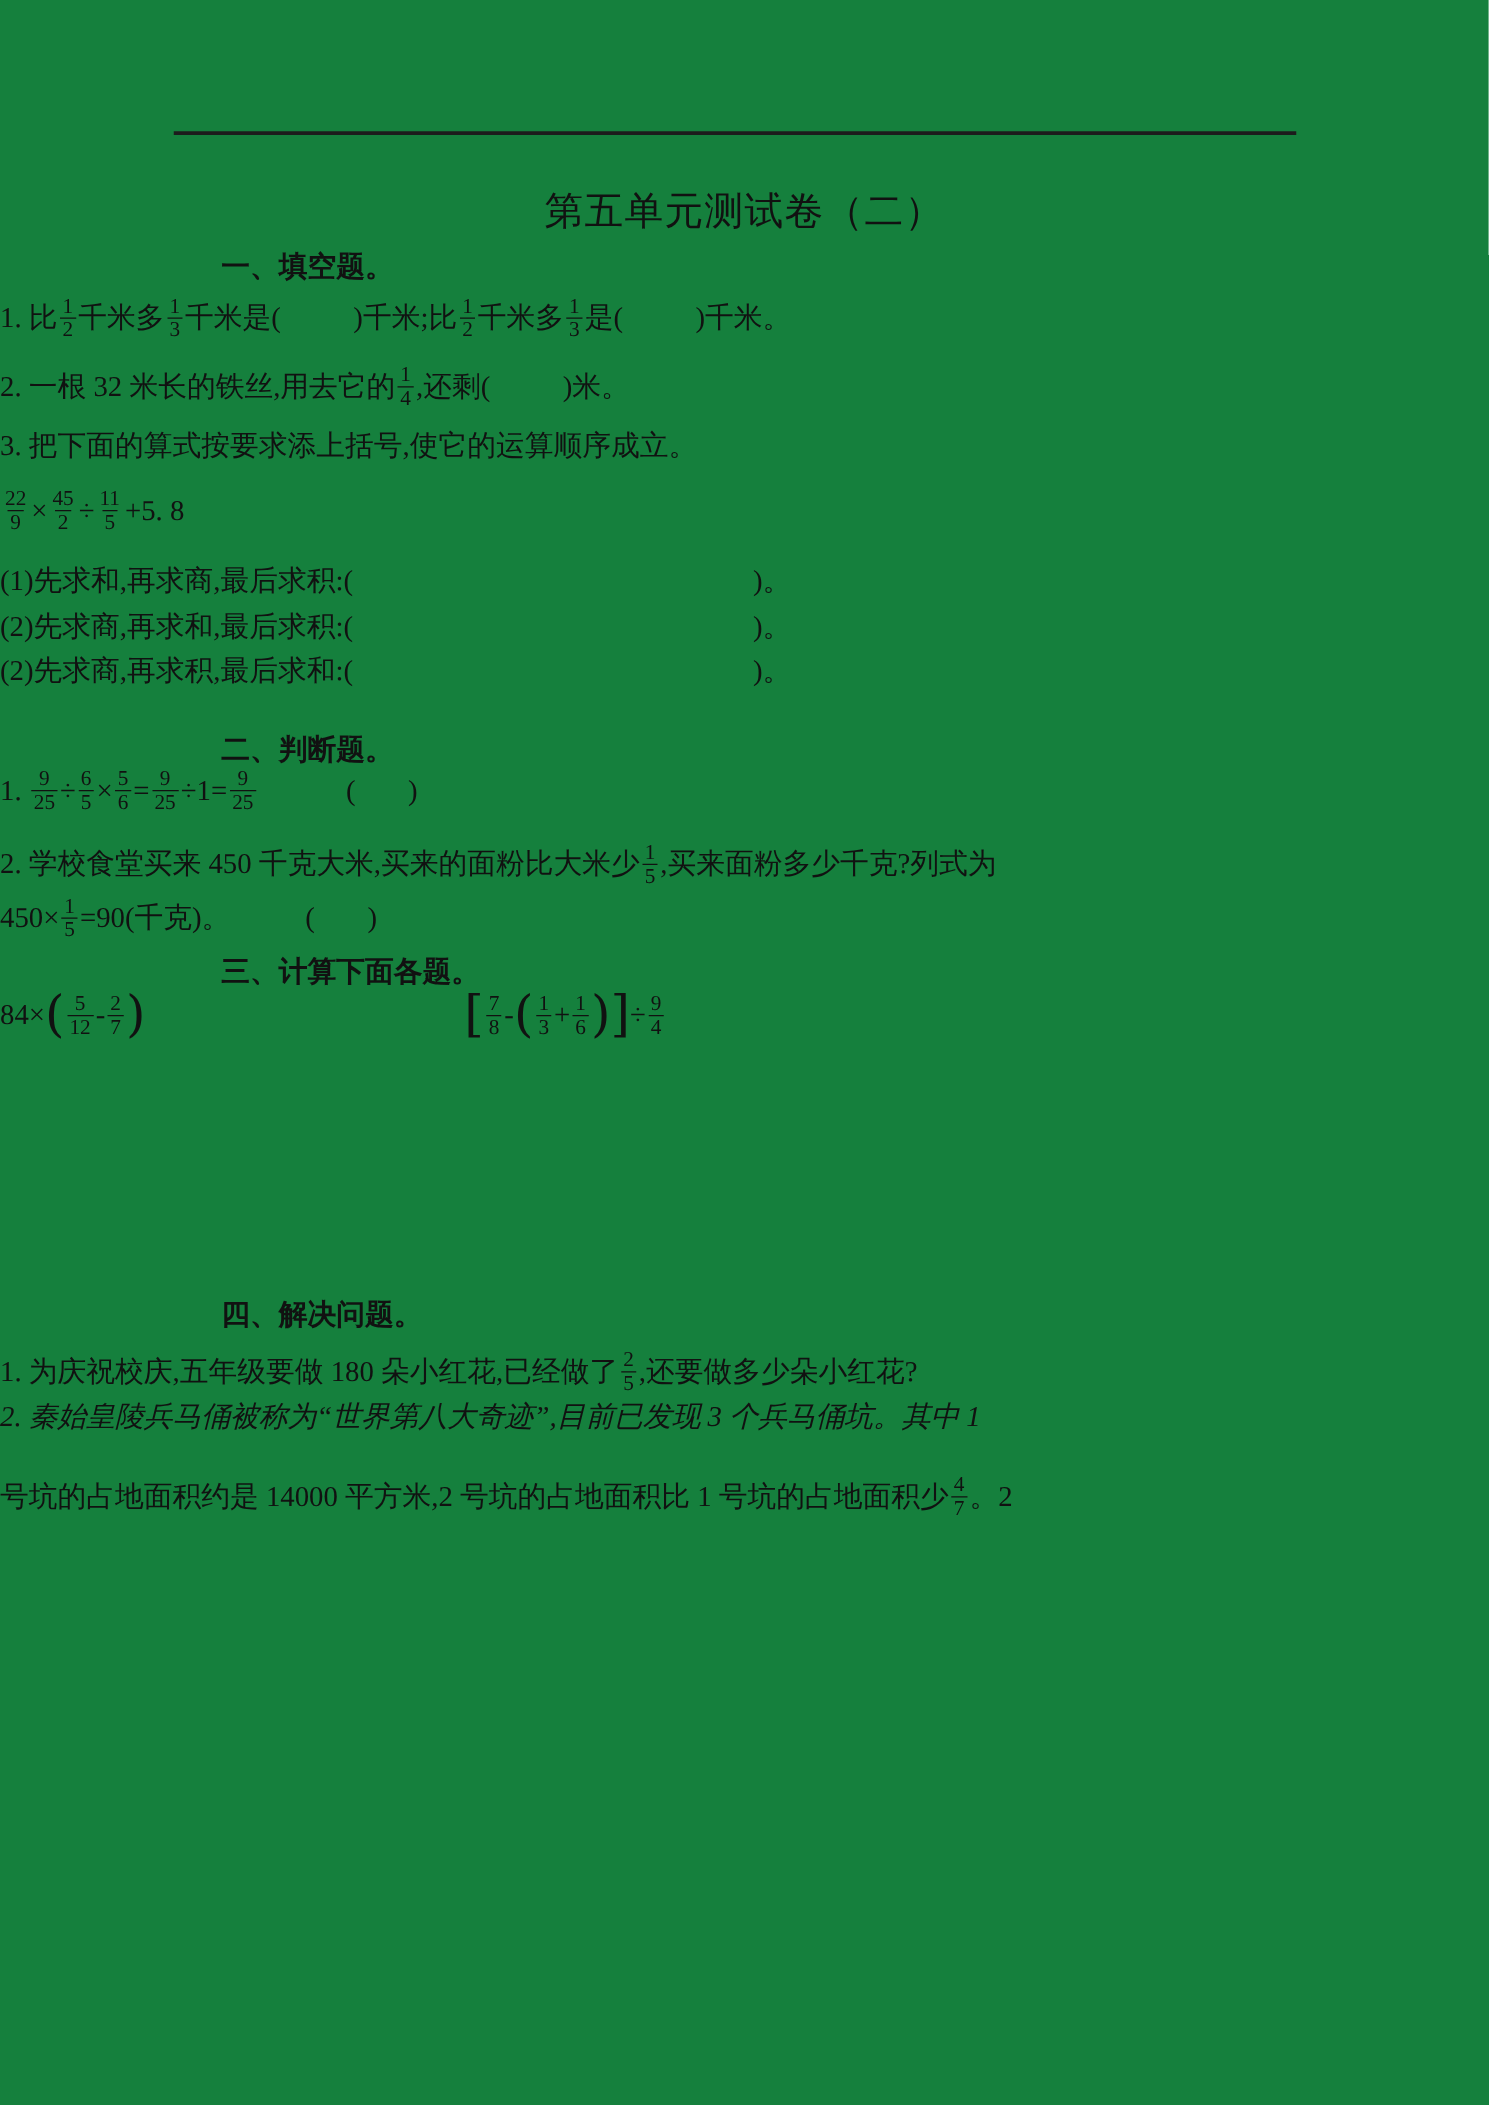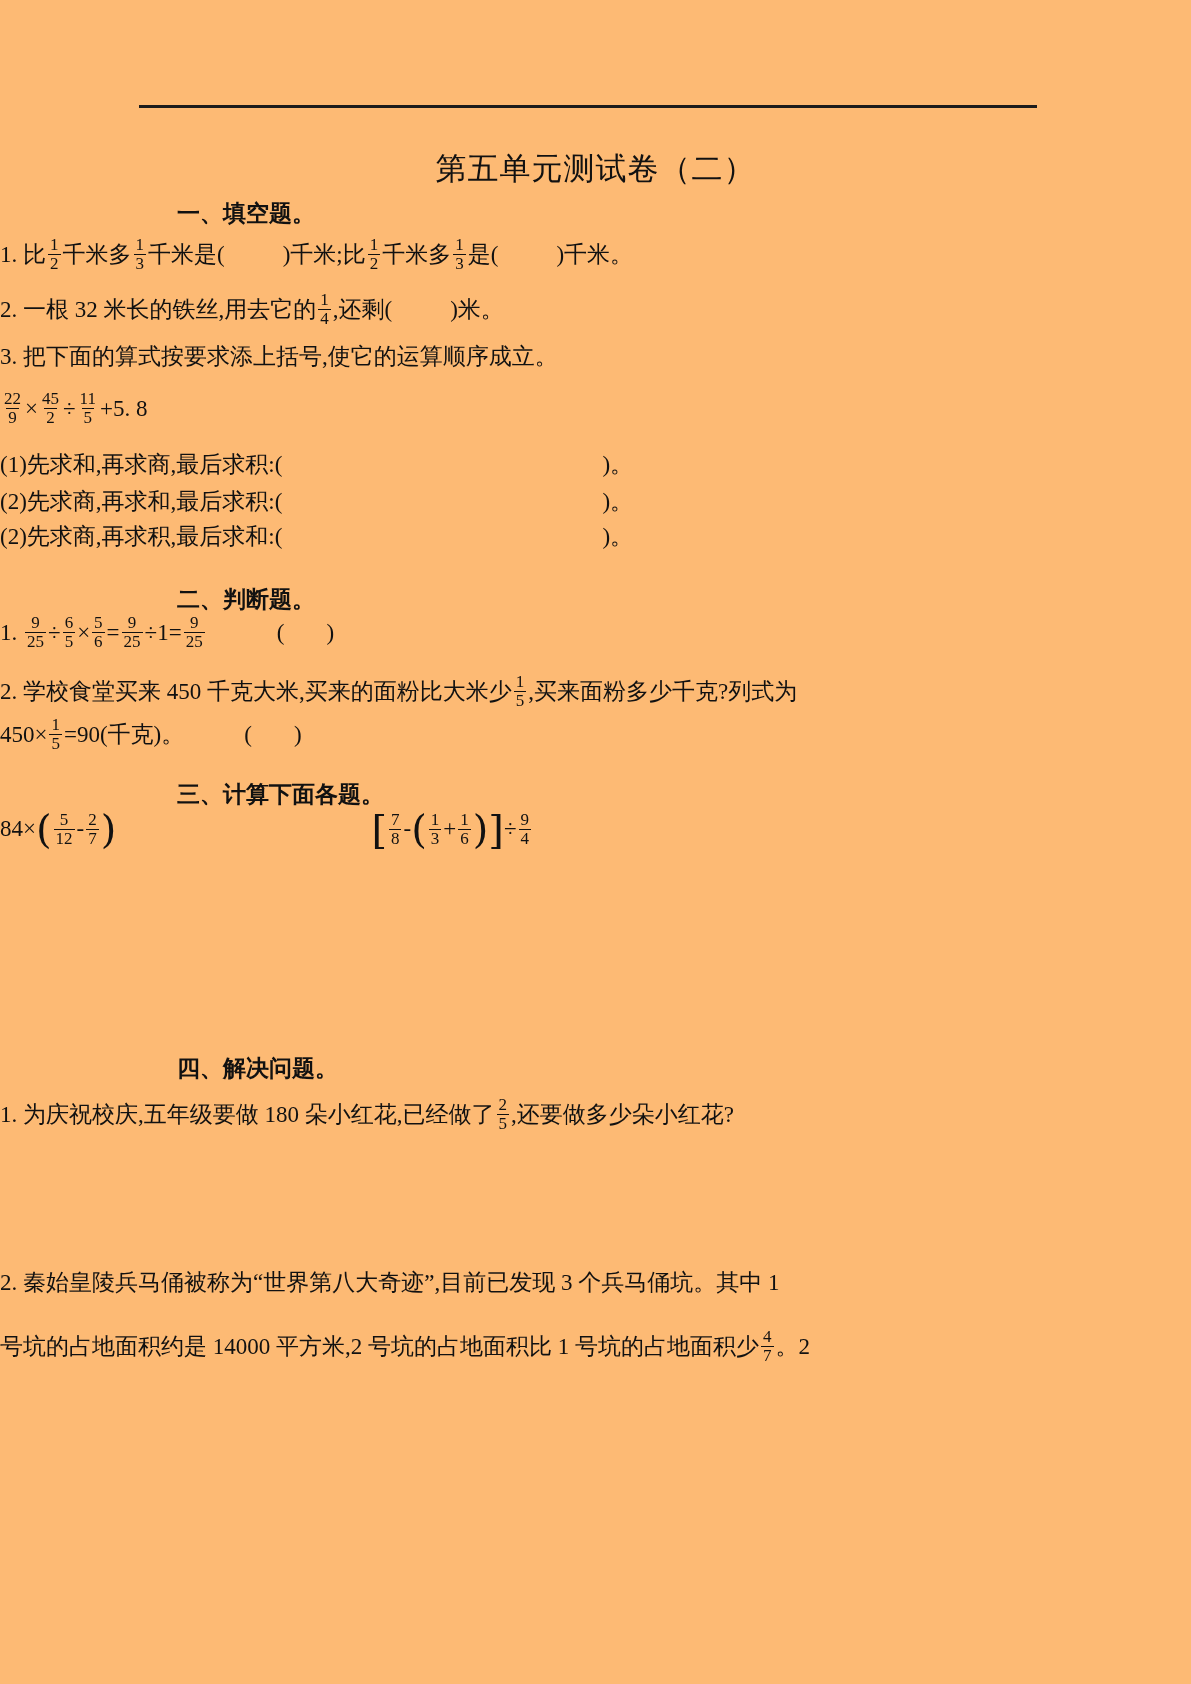--- a/index.html
+++ b/index.html
@@ -1,19 +1,19 @@
 <!DOCTYPE html>
 <html><head>
 <meta charset="utf-8">
 <style>
   html,body{margin:0;padding:0;background:#ffffff;}
   .page{
     position:relative;
     width:1191px;height:1684px;
-    background:#fdba74;
+    background:#15803d;
     font-family:"Liberation Serif","DejaVu Serif",serif;
     color:#111111;
     overflow:hidden;
   }
   .rule{
     height:0;border-top:3px solid #1c1c1c;
     width:898px;margin:105px 0 0 139px;
   }
   .title{
     font-size:31px;line-height:42px;height:42px;
@@ -49,25 +49,25 @@
   .l-p2     {margin-top:18px;}
   .l-p3     {margin-top:11px;}
   .l-expr   {margin-top:20px;}
   .l-a1     {margin-top:20px;}
   .l-a2     {margin-top:6px;}
   .l-a3     {margin-top:4px;}
   .l-sec2   {margin-top:32px;}
   .l-j1     {margin-top:1px;}
   .l-j2a    {margin-top:22px;}
   .l-j2b    {margin-top:6px;}
-  .l-sec3   {margin-top:24px;}
+  .l-sec3   {margin-top:7px;}
   .l-calc   {margin-top:1px;}
   .l-sec4   {margin-top:202px;}
   .l-s4p1   {margin-top:14px;}
-  .l-s4q2a  {margin-top:132px;}
+  .l-s4q2a  {font-style:italic;}
   .l-s4q2b  {margin-top:32px;}
   .l-s4q2c  {margin-top:20px;}
 </style>
 </head>
 <body>
 
 <div class="page">
   <div class="rule"></div>
   <div class="title">第五单元测试卷（二）</div>
   <div id="doc-lines">

